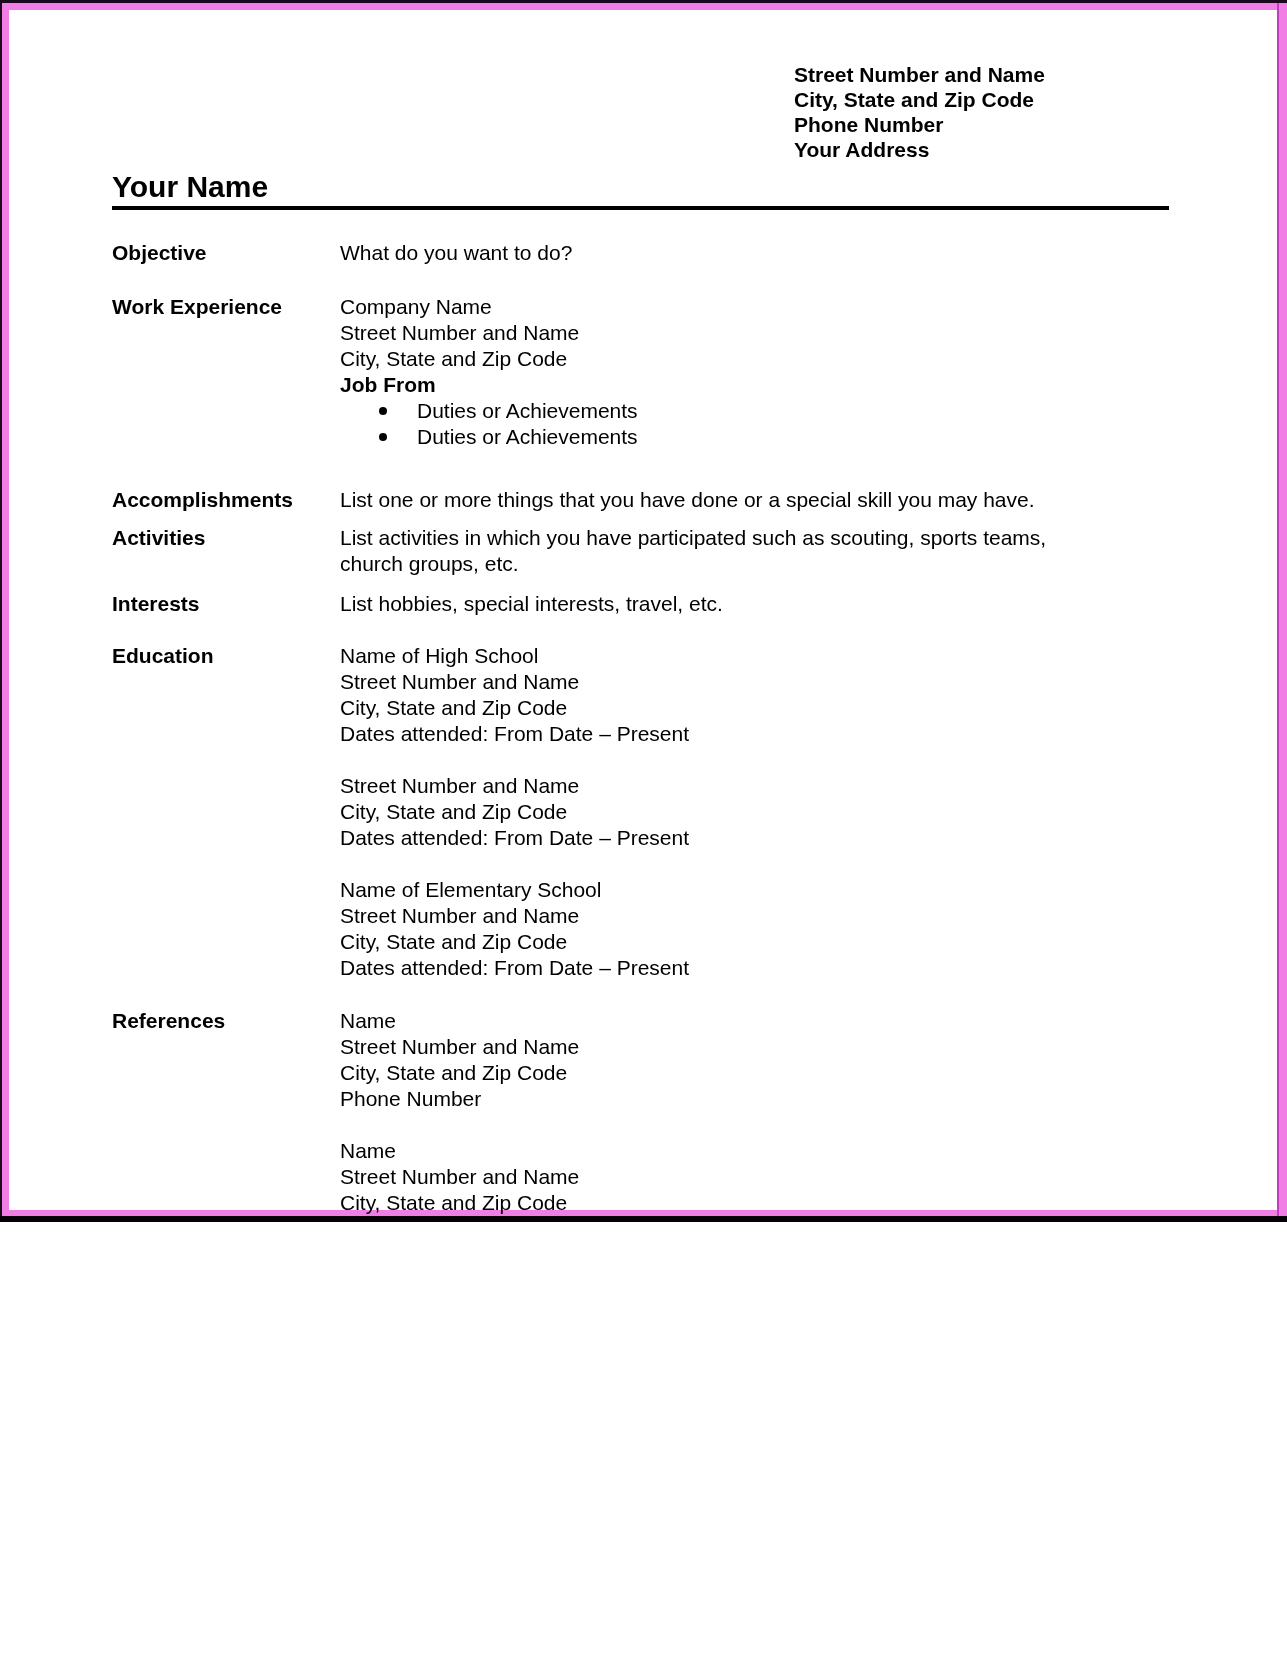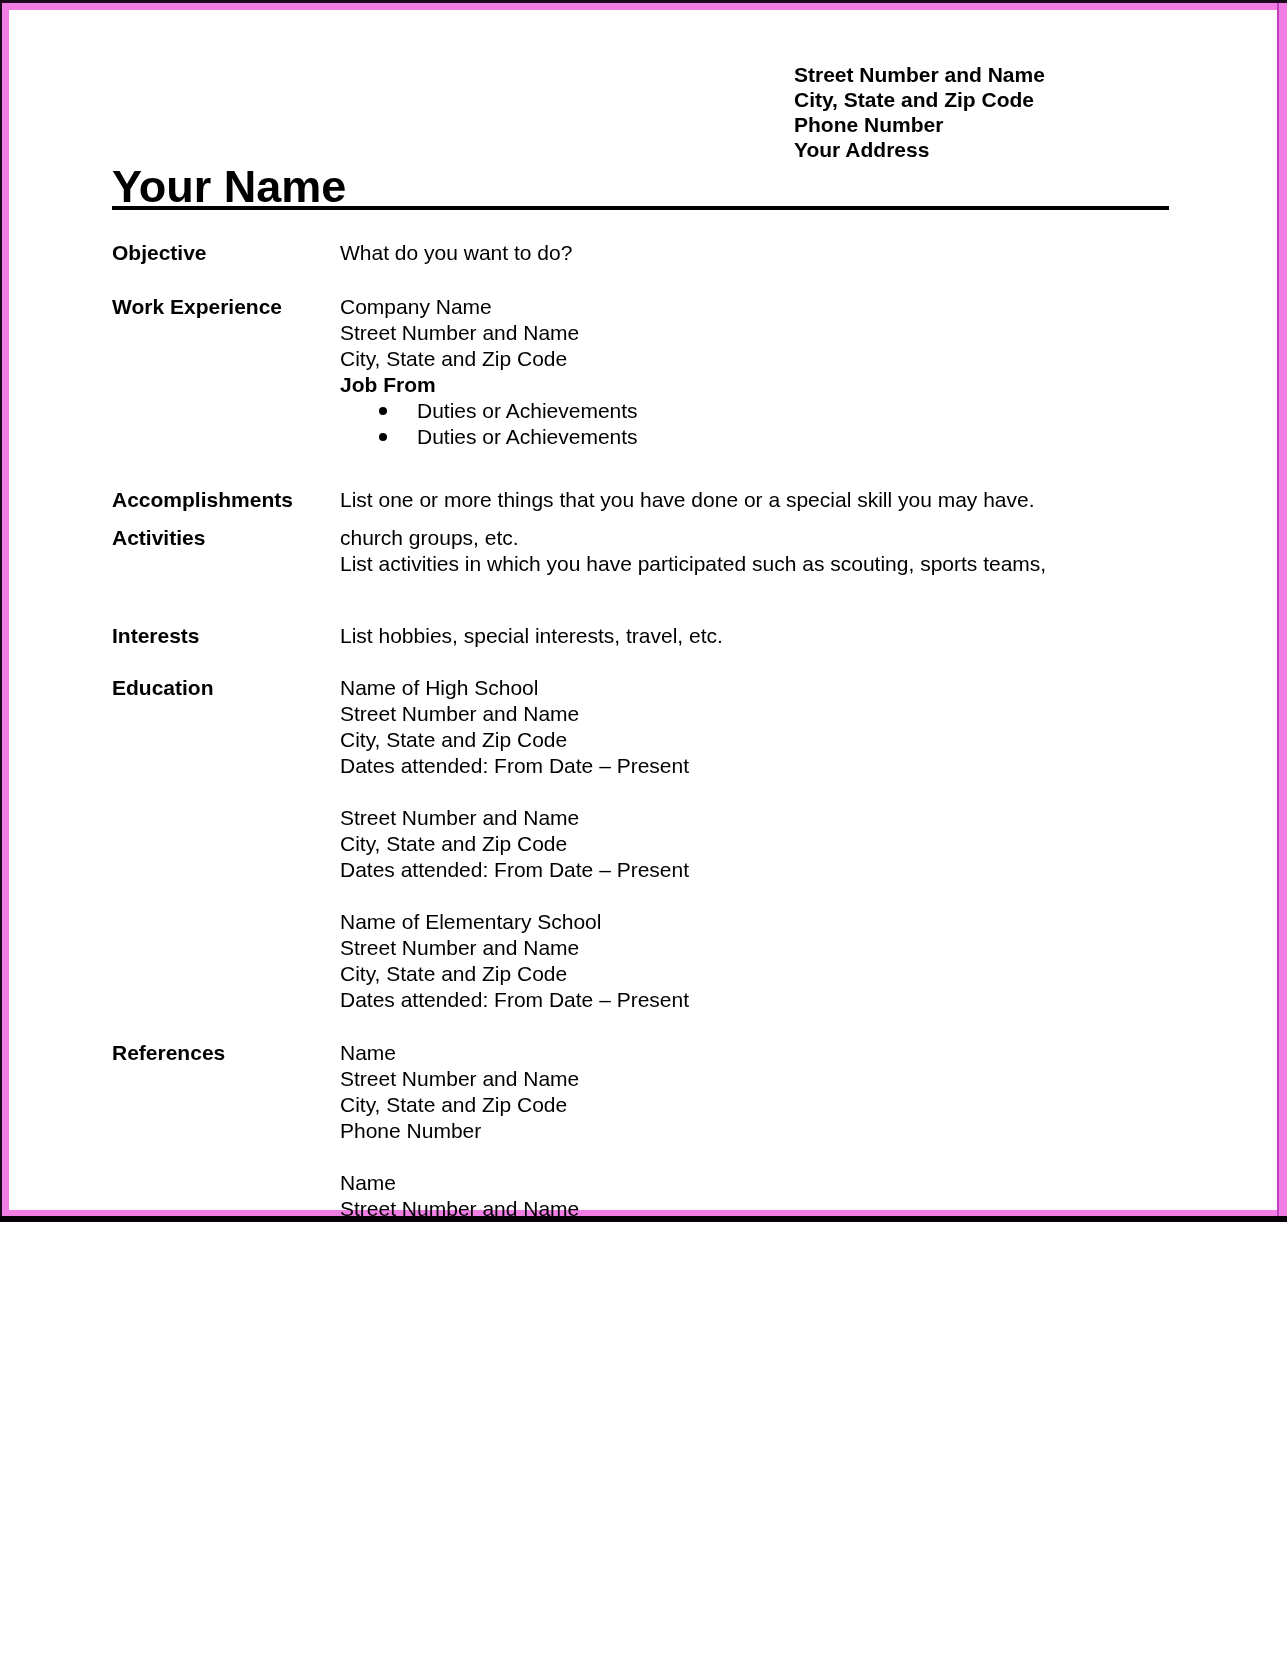--- a/index.html
+++ b/index.html
@@ -37,37 +37,37 @@
   }
   .contact {
     padding-top: 62px;
     margin-left: 682px;
     font-weight: bold;
     line-height: 25px;
     white-space: nowrap;
   }
   h1.doc-title {
     margin: 6px 0 0 0;
-    font-size: 45px;
+    font-size: 30px;
     line-height: 38px;
     font-weight: bold;
     border-bottom: 4px solid #000000;
     padding-bottom: 0;
   }
   .row {
     display: grid;
     grid-template-columns: 228px 1fr;
     align-items: start;
   }
   .row .label { font-weight: bold; }
   .mt-objective       { margin-top: 30px; }
   .mt-work            { margin-top: 28px; }
   .mt-accomplishments { margin-top: 37px; }
   .mt-activities      { margin-top: 12px; }
-  .mt-interests       { margin-top: 46px; }
+  .mt-interests       { margin-top: 14px; }
   .mt-education       { margin-top: 26px; }
   .mt-references      { margin-top: 27px; }
   .block + .block     { margin-top: 26px; }
   .bold-line          { font-weight: bold; }
   .bullet-line {
     position: relative;
     padding-left: 77px;
   }
   .bullet-dot {
     position: absolute;
@@ -125,22 +125,22 @@
     </div>
 
     <div class="row mt-accomplishments">
       <div class="label">Accomplishments</div>
       <div>List one or more things that you have done or a special skill you may have.</div>
     </div>
 
     <div class="row mt-activities">
       <div class="label">Activities</div>
       <div>
+        <div>List activities in which you have participated such as scouting, sports teams,</div>
         <div>church groups, etc.</div>
-        <div>List activities in which you have participated such as scouting, sports teams,</div>
       </div>
     </div>
 
     <div class="row mt-interests">
       <div class="label">Interests</div>
       <div>List hobbies, special interests, travel, etc.</div>
     </div>
 
     <div class="row mt-education">
       <div class="label">Education</div>

